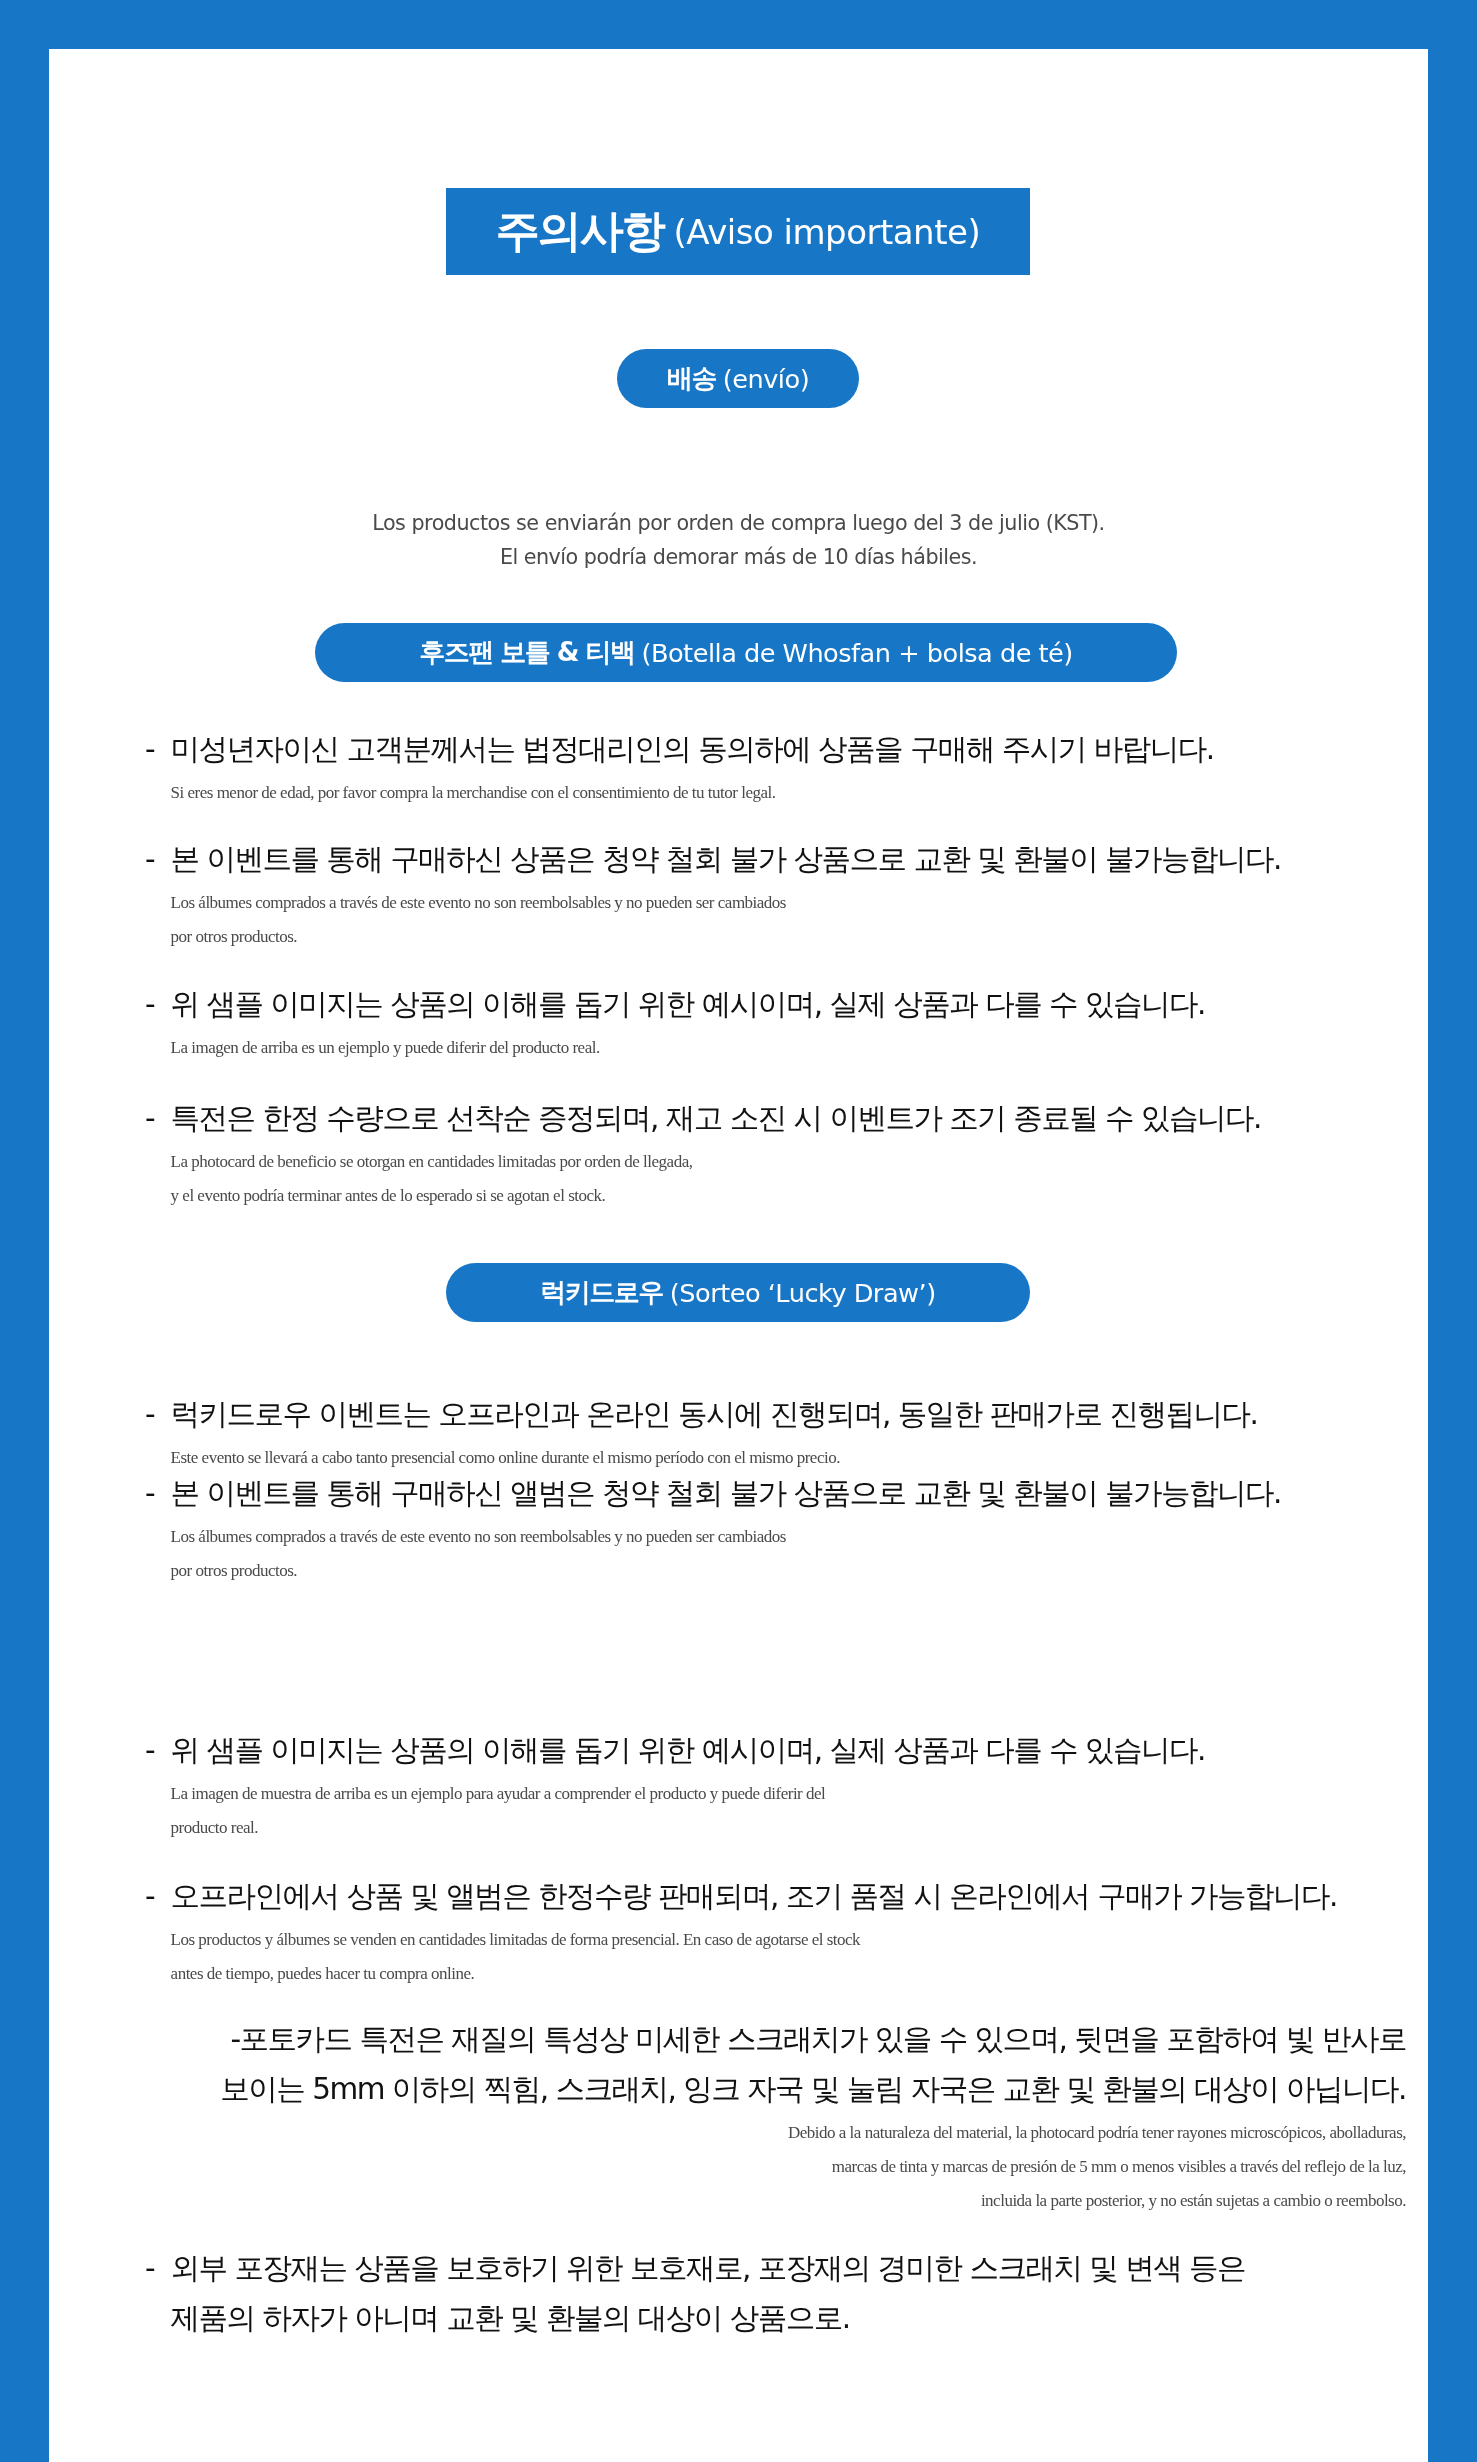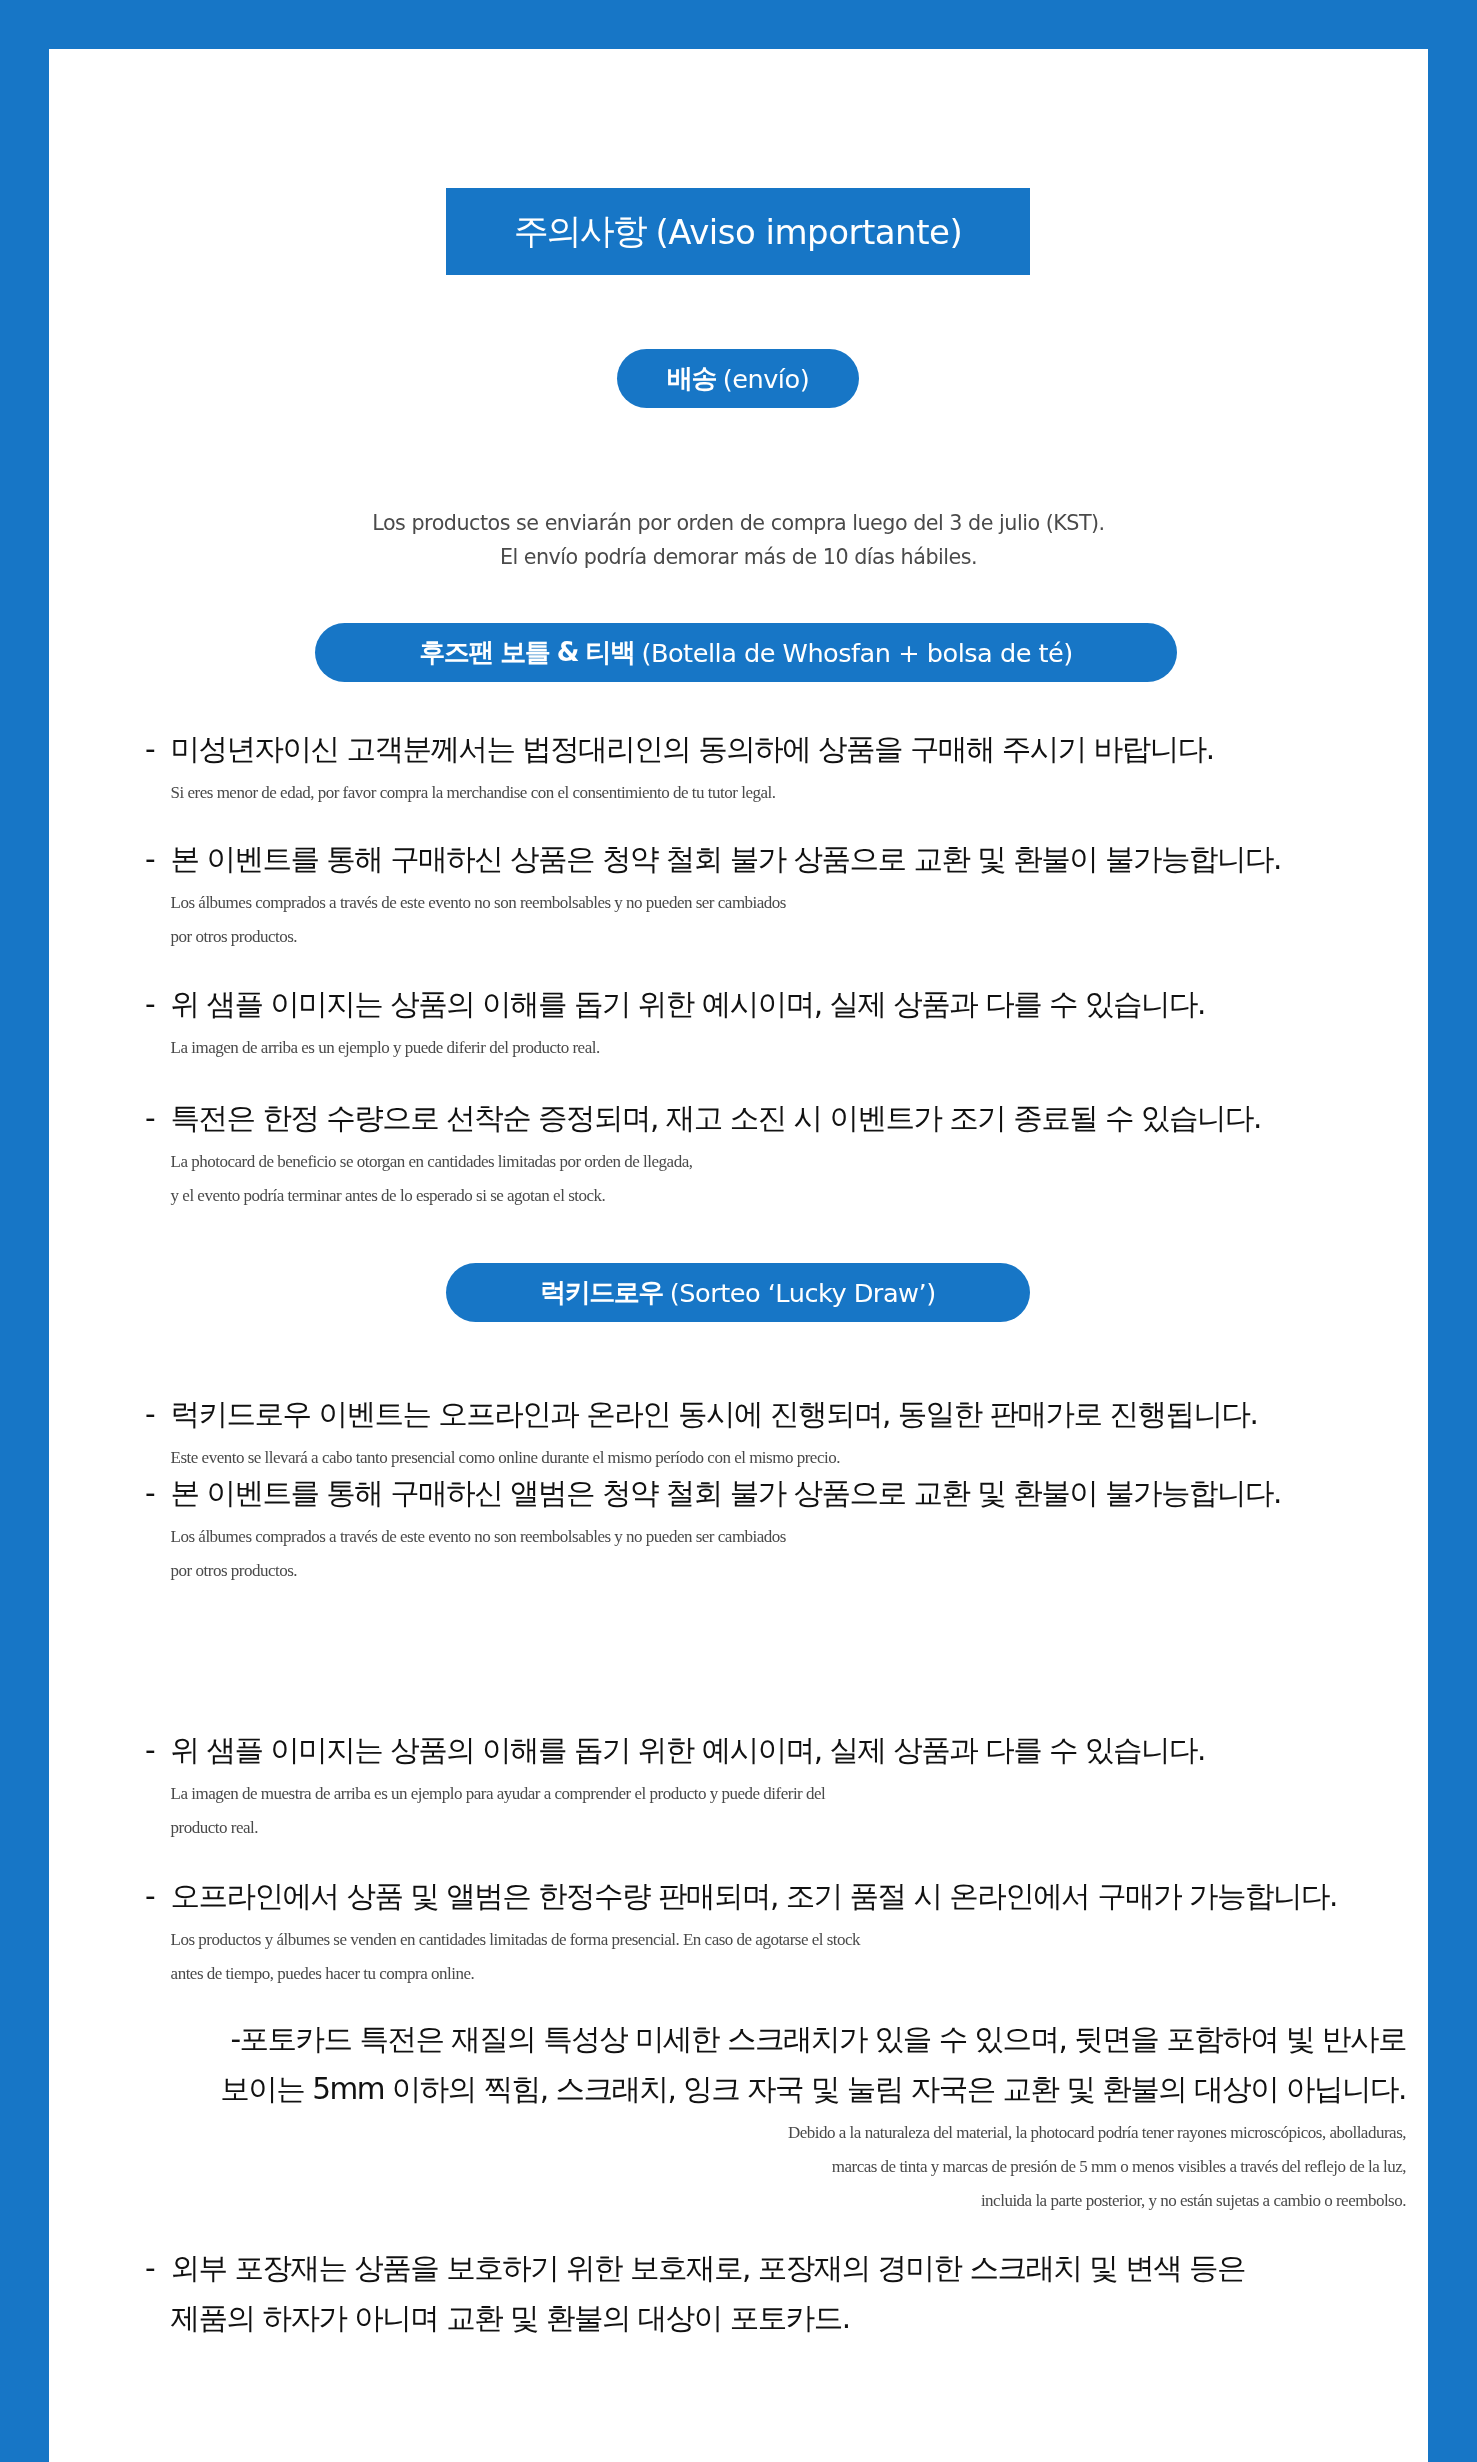--- a/index.html
+++ b/index.html
@@ -16,21 +16,21 @@
     background: #ffffff;
   }
 
   .title-box {
     position: absolute; left: 397px; top: 139px;
     width: 584px; height: 87px;
     background: #1776C6; color: #fff;
     display: flex; align-items: center; justify-content: center;
     white-space: nowrap;
   }
-  .title-ko { font-size: 35px; font-weight: normal; letter-spacing: -2px; }
+  .title-ko { font-size: 44px; font-weight: bold; letter-spacing: -2px; }
   .title-es { font-size: 34px; margin-left: 9.8px; letter-spacing: -0.5px; }
 
   .pill {
     position: absolute; height: 59px; border-radius: 29.5px;
     background: #1776C6; color: #fff;
     display: flex; align-items: center; justify-content: center;
     white-space: nowrap;
   }
   .pill-ko { font-size: 26px; font-weight: bold; letter-spacing: -1.5px; }
   .pill-es { font-size: 25.6px; margin-left: 6.9px; letter-spacing: -0.5px; }
@@ -156,17 +156,17 @@
   <div class="bullet" style="top:1965px;text-align:right;">
     <div class="b-ko"><span class="dash">-</span><span>포토카드 특전은 재질의 특성상 미세한 스크래치가 있을 수 있으며, 뒷면을 포함하여 빛 반사로</span><span class="cont">보이는 5mm 이하의 찍힘, 스크래치, 잉크 자국 및 눌림 자국은 교환 및 환불의 대상이 아닙니다.</span></div>
     <div class="b-es">
       <span>Debido a la naturaleza del material, la photocard podría tener rayones microscópicos, abolladuras,</span>
       <span>marcas de tinta y marcas de presión de 5 mm o menos visibles a través del reflejo de la luz,</span>
       <span>incluida la parte posterior, y no están sujetas a cambio o reembolso.</span>
     </div>
   </div>
 
   <div class="bullet" style="top:2194px;">
-    <div class="b-ko"><span class="dash">-</span><span>외부 포장재는 상품을 보호하기 위한 보호재로, 포장재의 경미한 스크래치 및 변색 등은</span><span class="cont">제품의 하자가 아니며 교환 및 환불의 대상이 포토카드.</span></div>
+    <div class="b-ko"><span class="dash">-</span><span>외부 포장재는 상품을 보호하기 위한 보호재로, 포장재의 경미한 스크래치 및 변색 등은</span><span class="cont">제품의 하자가 아니며 교환 및 환불의 대상이 상품으로.</span></div>
   </div>
 
 </div>
 
 
 </body></html>

